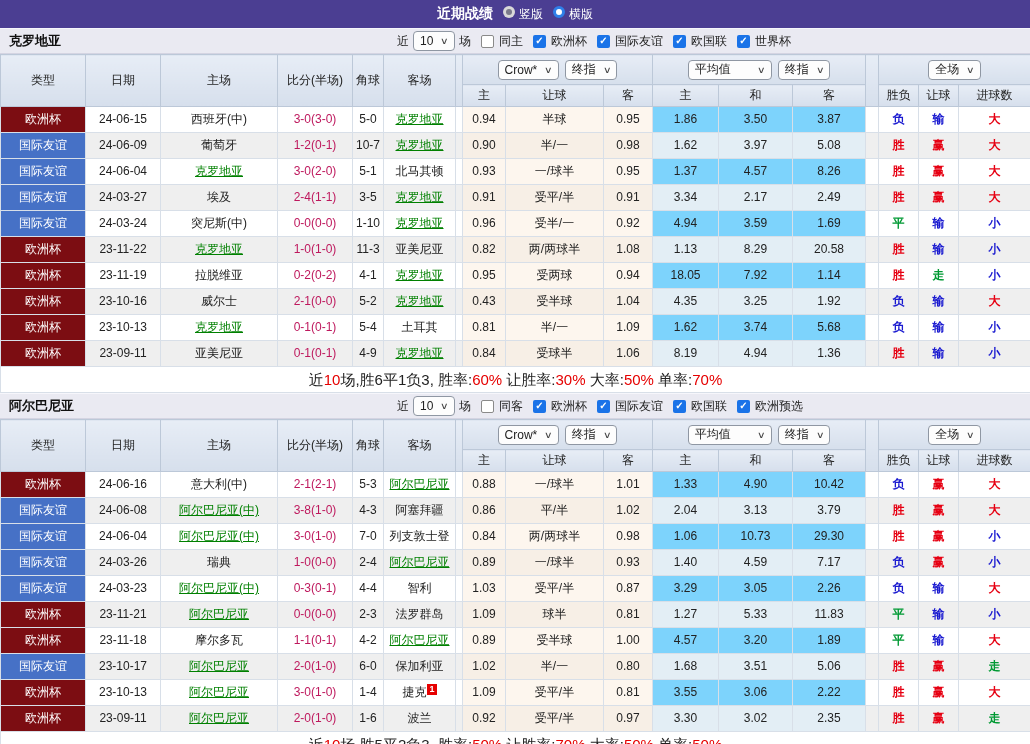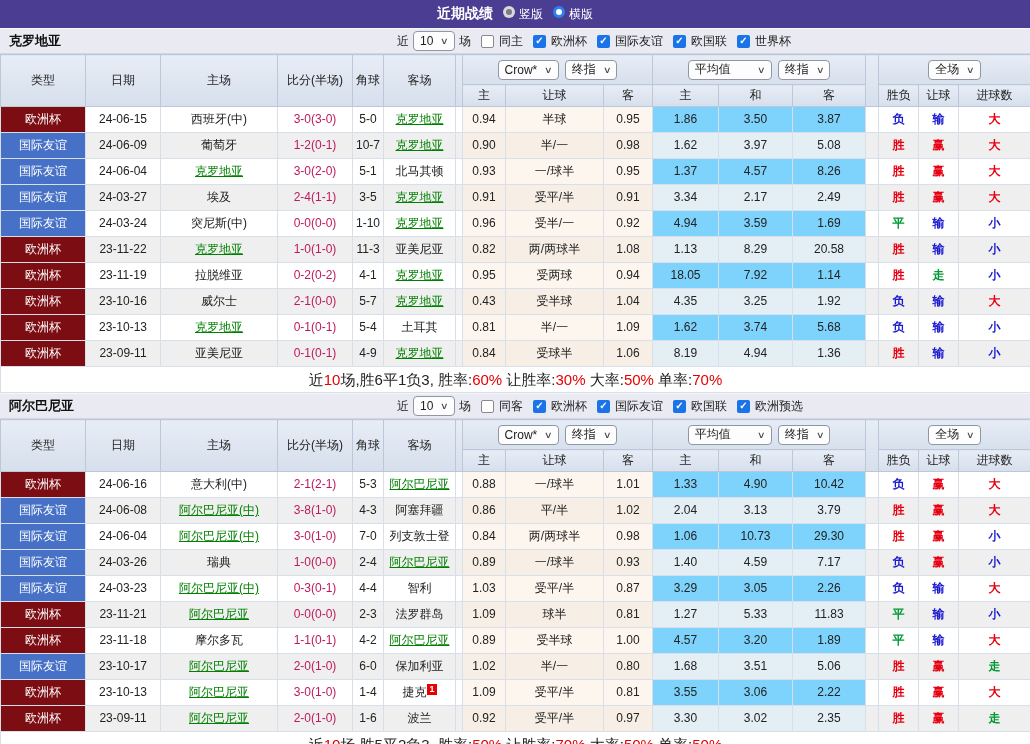--- a/index.html
+++ b/index.html
@@ -297,21 +297,21 @@
             <td class="sp"></td>
             <td class="res r-red">胜</td>
             <td class="res r-green">走</td>
             <td class="res r-blue">小</td>
           </tr>
           <tr class="alt">
             <td class="type t-maroon">欧洲杯</td>
             <td>23-10-16</td>
             <td class="team">威尔士</td>
             <td class="score">2-1(0-0)</td>
-            <td>5-7</td>
+            <td>5-2</td>
             <td class="team"><span class="tlink">克罗地亚</span></td>
             <td class="sp"></td>
             <td class="o">0.43</td>
             <td class="o">受半球</td>
             <td class="o">1.04</td>
             <td class="a">4.35</td>
             <td class="a">3.25</td>
             <td class="a">1.92</td>
             <td class="sp"></td>
             <td class="res r-blue">负</td>

